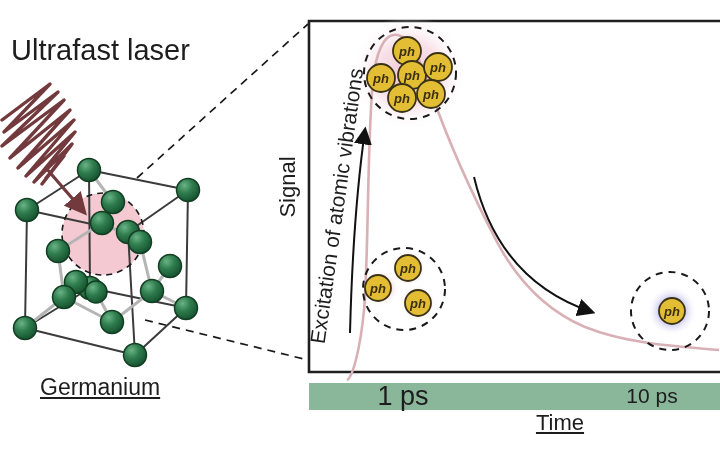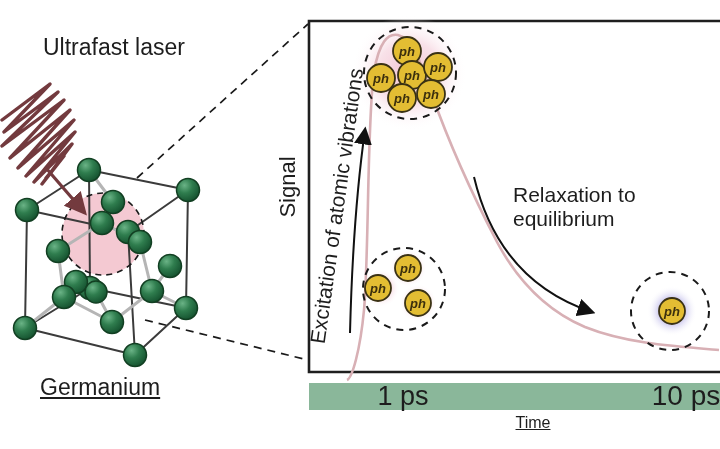--- a/index.html
+++ b/index.html
@@ -2,28 +2,28 @@
 <html><head>
 <meta charset="utf-8">
 <style>
   html,body{margin:0;padding:0;background:#ffffff;}
   #stage{
     position:relative;width:720px;height:449px;overflow:hidden;
     background:#ffffff;font-family:"Liberation Sans",sans-serif;color:#1d1d1d;
   }
   #art{position:absolute;left:0;top:0;}
   .lbl{position:absolute;white-space:nowrap;color:#1d1d1d;}
-  .lbl-laser{left:11px;top:34px;font-size:23px;margin-left:32px;}
+  .lbl-laser{left:11px;top:34px;font-size:29px;}
   .lbl-crystal{left:40px;top:374px;font-size:23px;text-decoration:underline;}
   .lbl-signal{left:288px;top:187px;font-size:22px;transform:translate(-50%,-50%) rotate(-90deg);}
   .lbl-excite{left:337px;top:206px;font-size:21px;transform:translate(-50%,-50%) rotate(-82deg);}
   .lbl-relax{left:513px;top:183px;font-size:21px;line-height:1.12;width:150px;white-space:normal;}
   .lbl-tick1{left:403px;top:396px;font-size:27px;transform:translate(-50%,-50%);}
-  .lbl-tick2{left:686px;top:396px;font-size:28px;transform:translate(-50%,-50%);}
-  .lbl-time{left:533px;top:423px;font-size:16px;transform:translate(-50%,-50%);text-decoration:underline;}
+  .lbl-tick2{left:652px;top:396px;font-size:21px;transform:translate(-50%,-50%);}
+  .lbl-time{left:560px;top:423px;font-size:22px;transform:translate(-50%,-50%);text-decoration:underline;}
   .ph-txt{font-family:"Liberation Sans",sans-serif;font-style:italic;font-weight:bold;
           font-size:13px;fill:#3b2f0d;}
 </style>
 </head>
 <body>
 
 <div id="stage">
 
   <svg id="art" width="720" height="449" viewBox="0 0 720 449">
     <defs>
@@ -165,18 +165,17 @@
       <text class="ph-txt" x="672" y="316" text-anchor="middle">ph</text>
     </g>
 
     <rect x="309" y="383" width="411" height="27" fill="#8ab79a"></rect>
   </svg>
 
   <div class="lbl lbl-laser">Ultrafast laser</div>
   <div class="lbl lbl-crystal">Germanium</div>
   <div class="lbl lbl-signal">Signal</div>
   <div class="lbl lbl-excite">Excitation of atomic vibrations</div>
-  <div class="lbl lbl-relax">Relaxation to equilibrium</div>
   <div class="lbl lbl-tick1">1 ps</div>
   <div class="lbl lbl-tick2">10 ps</div>
   <div class="lbl lbl-time">Time</div>
 
 </div>
 
 </body></html>

